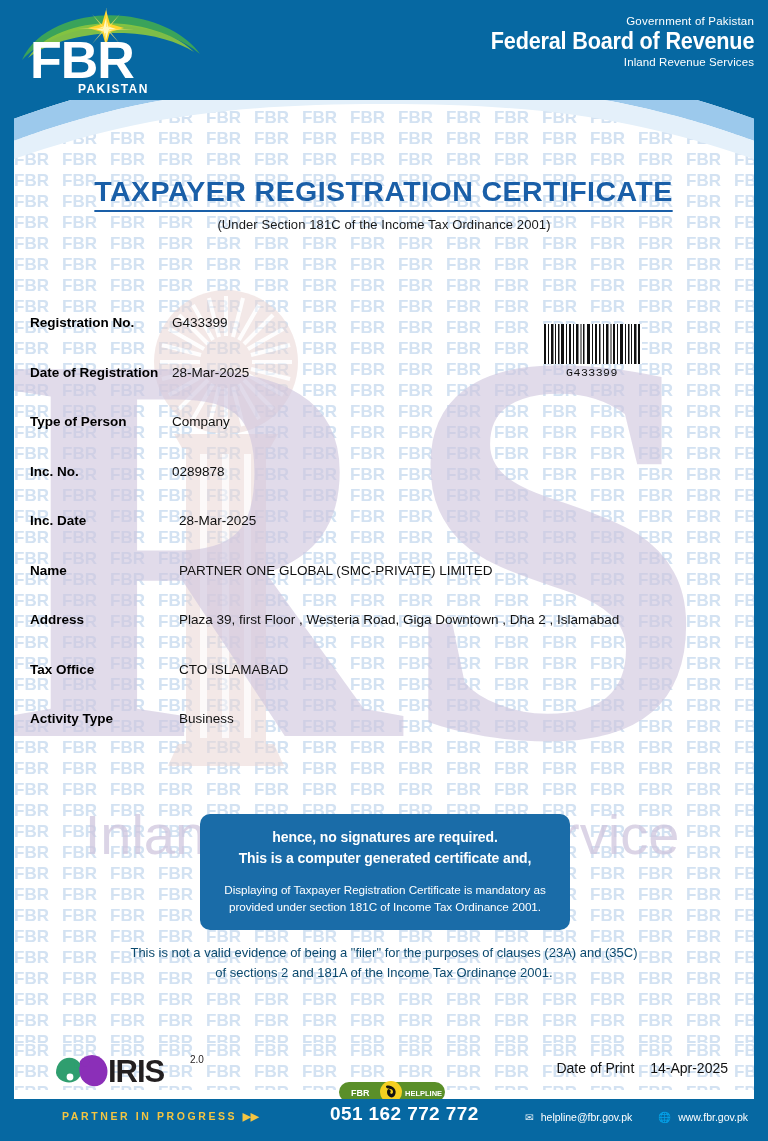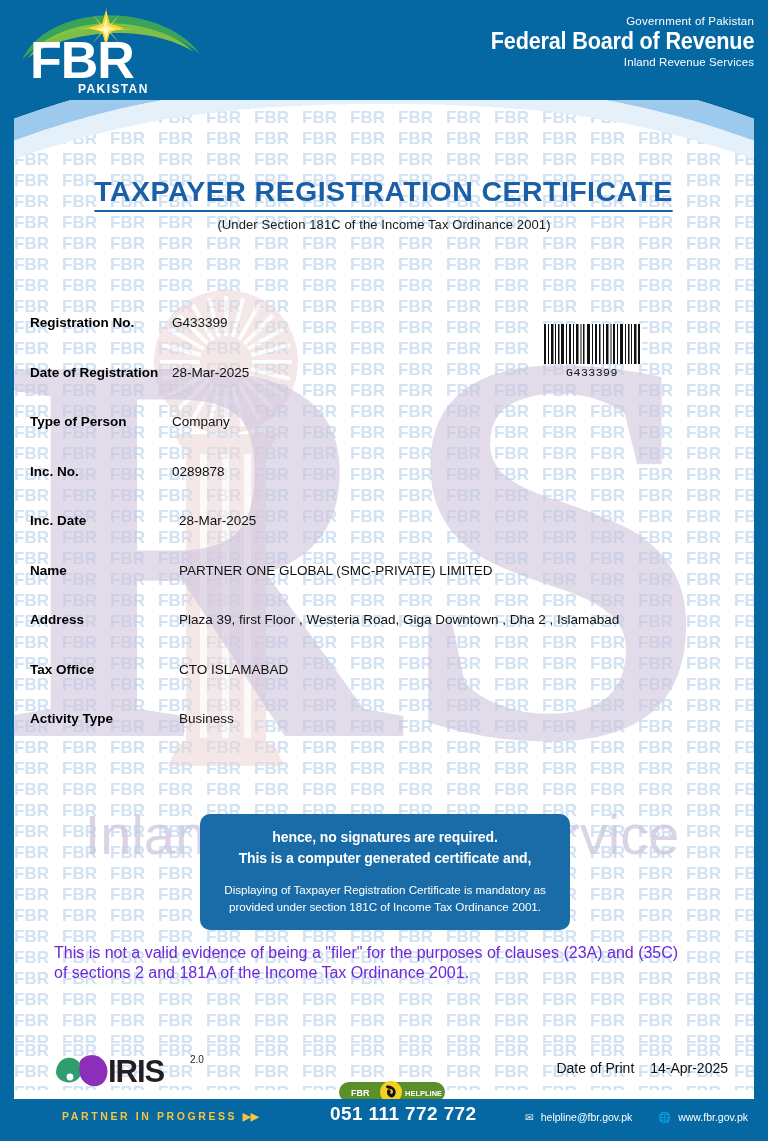--- a/index.html
+++ b/index.html
@@ -150,21 +150,22 @@
     letter-spacing: -0.1px;
   }
   .notice-sub {
     margin-top: 12px;
     font-size: 11.7px; line-height: 17px;
     letter-spacing: -0.05px;
   }
 
   .disclaimer {
     position: absolute; left: 40px; top: 857px; width: 660px;
-    font-size: 16px; line-height: 20px; color: #6d28d9;
+    text-align: center;
+    font-size: 13px; line-height: 20px; color: #0c4a6e;
     z-index: 12;
   }
 
   
   .footer-band {
     position: absolute; left: 14px; top: 1043px;
     width: 740px; height: 56px;
     background: #ffffff;
     overflow: hidden;
     z-index: 14;
@@ -421,21 +422,21 @@
       <span class="pd-label">Date of Print</span>
       <span>14-Apr-2025</span>
     </div>
   </div>
 
   <div class="footer-blue">
     <div class="partner">
       <span>PARTNER IN PROGRESS</span>
       <span class="arrows">▶▶</span>
     </div>
-    <div class="phone">051 111 772 772</div>
+    <div class="phone">051 162 772 772</div>
     <div class="contacts">
       <span class="ci">✉</span>
       <span>helpline@fbr.gov.pk</span>
       <span class="gap"></span>
       <span class="ci">🌐</span>
       <span>www.fbr.gov.pk</span>
     </div>
   </div>
 
 </div>

